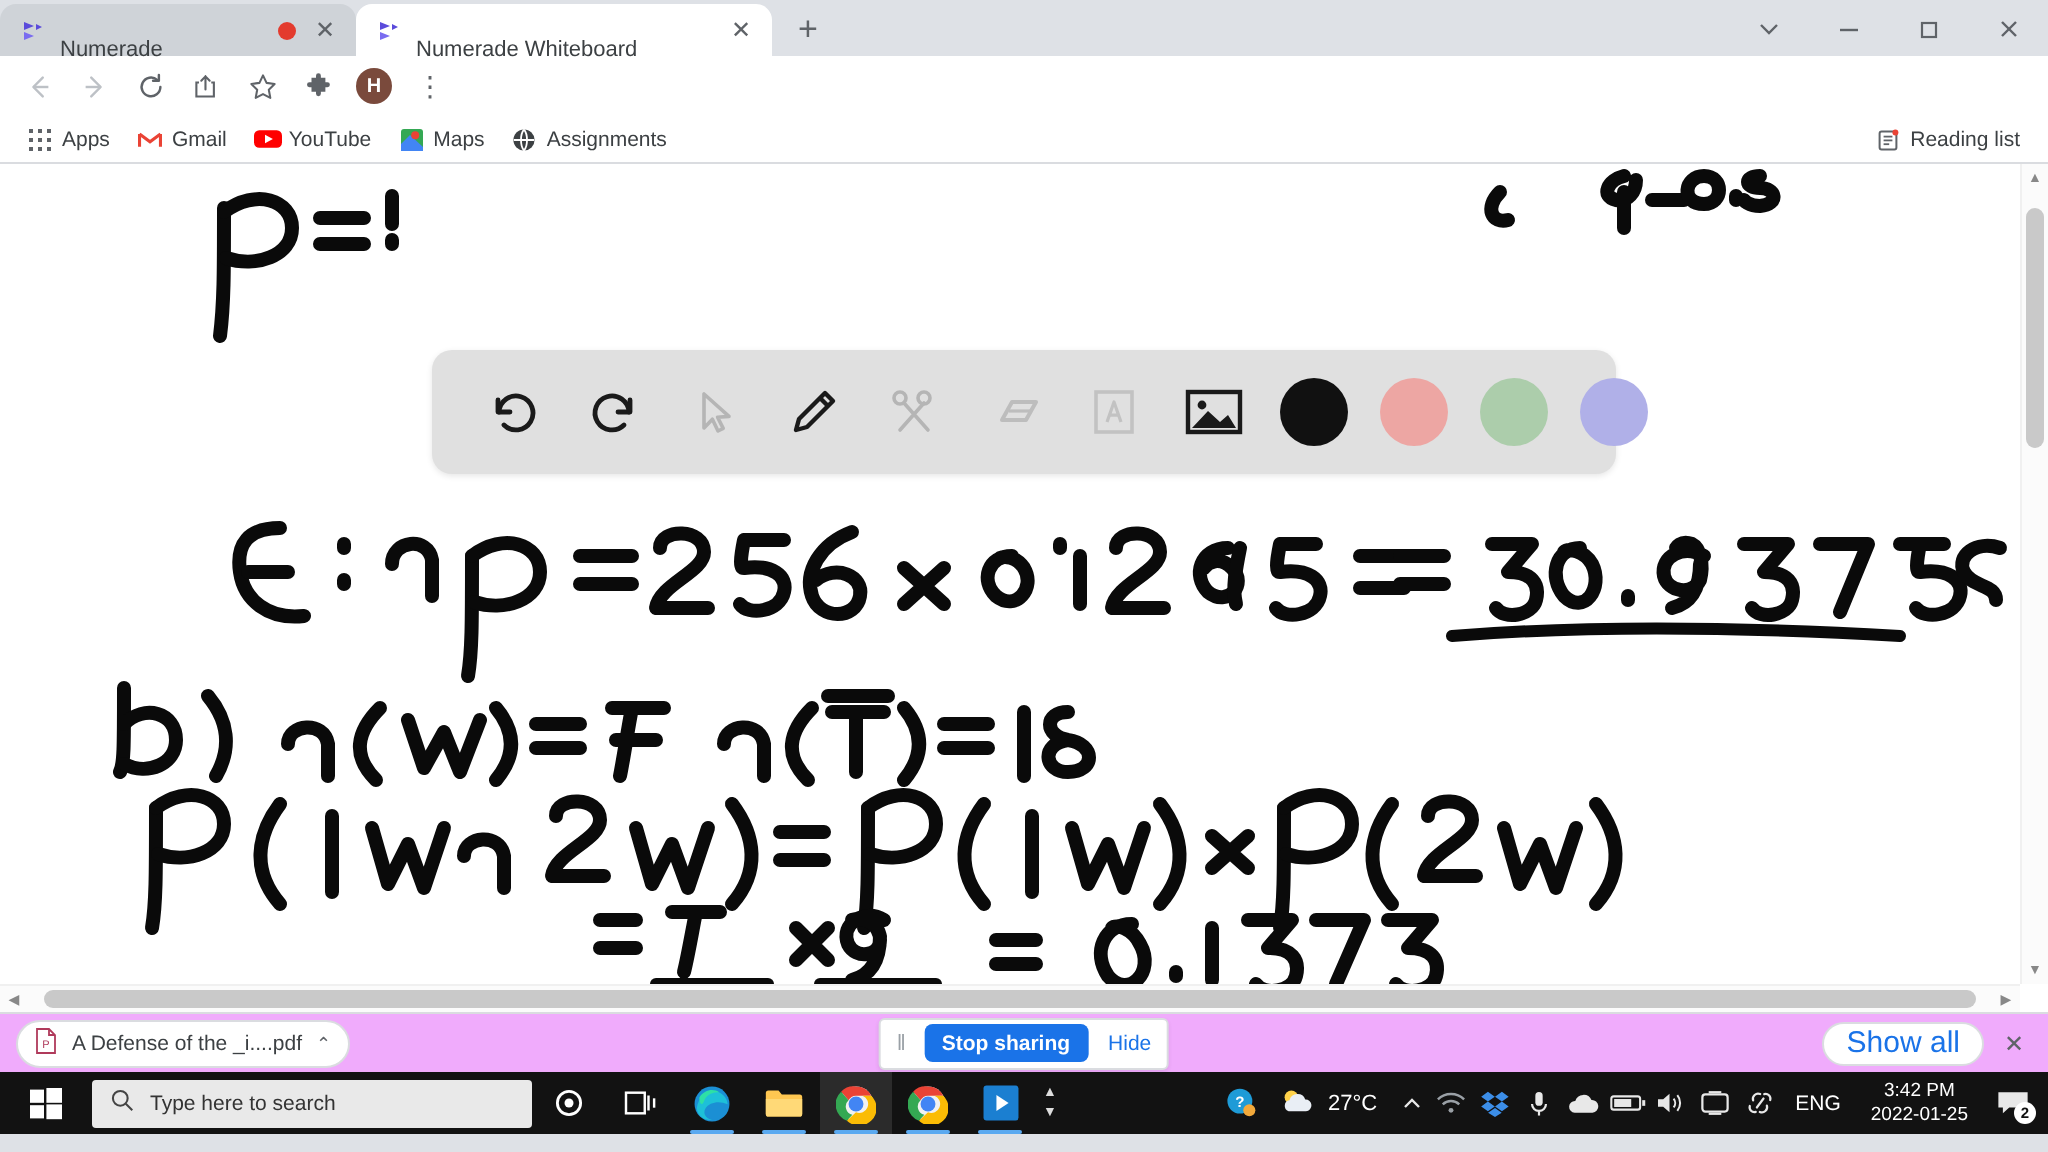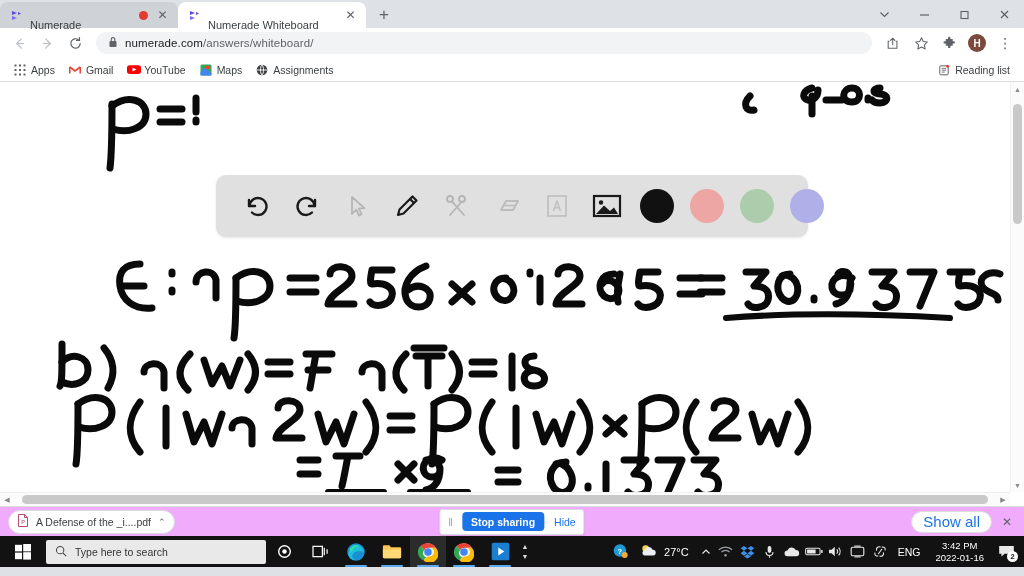--- a/index.html
+++ b/index.html
@@ -14,21 +14,21 @@
   .tabstrip{
     height:28px; background:#dee1e6; display:flex; align-items:flex-end;
     position:relative;
   }
   .tab{
     height:26px; display:flex; align-items:center; gap:7px;
     padding:0 8px 0 10px; font-size:11px; color:#3c4043;
     border-radius:8px 8px 0 0; position:relative; white-space:nowrap;
   }
   .tab.inactive{ background:#cfd3d8; width:178px; }
-  .tab.active{ background:#ffffff; width:188px; }
+  .tab.active{ background:#ffffff; width:208px; }
   .tab-favicon{
     width:13px; height:13px; flex:0 0 13px; position:relative;
   }
   .tab-favicon svg{ display:block; }
   .tab-title{ flex:1; overflow:hidden; text-overflow:ellipsis; font-size:11px;margin-top:20px; }
   .rec-dot{
     width:9px;height:9px;border-radius:50%;background:#e33b2e;flex:0 0 9px;
   }
   .tab-close{
     width:15px;height:15px;flex:0 0 15px;display:flex;align-items:center;
@@ -291,29 +291,20 @@
         <line x1="3" y1="8" x2="11" y2="8" stroke="currentColor" stroke-width="1.3"></line>
       </svg>
   </div>
   <div class="navbtn">
     <svg width="15" height="15" viewBox="0 0 16 16">
       <path d="M13 8 A5 5 0 1 1 11.3 4.2" stroke="currentColor" stroke-width="1.3" fill="none" stroke-linecap="round"></path>
       <path d="M12.2 1.6 L12.2 4.7 L9.1 4.7" stroke="currentColor" stroke-width="1.3" fill="none" stroke-linecap="round" stroke-linejoin="round"></path>
     </svg>
   </div>
 
-  <div class="omnibox">
-    <span>
-      <svg width="10" height="12" viewBox="0 0 10 12">
-        <rect x="1.5" y="5" width="7" height="6" rx="1" fill="#5f6368"></rect>
-        <path d="M3.2 5 V3.4 A1.8 1.8 0 0 1 6.8 3.4 V5" stroke="#5f6368" stroke-width="1.1" fill="none"></path>
-      </svg>
-    </span>
-    <span class="omni-url"><span>numerade.com</span><span class="dim">/answers/whiteboard/</span></span>
-  </div>
 
   <div class="tb-icon">
     <svg width="14" height="14" viewBox="0 0 16 16">
       <path d="M4 6 H2.5 V14 H12.5 V6 H11" stroke="#5f6368" stroke-width="1.2" fill="none"></path>
       <path d="M7.7 10 V2.5 M7.7 2.5 L5.3 5 M7.7 2.5 L10.1 5" stroke="#5f6368" stroke-width="1.2" fill="none" stroke-linecap="round"></path>
     </svg>
   </div>
   <div class="tb-icon">
     <svg width="15" height="15" viewBox="0 0 16 16">
         <path d="M8 1.8 L9.9 5.8 L14.2 6.4 L11.1 9.5 L11.9 13.8 L8 11.8 L4.1 13.8 L4.9 9.5 L1.8 6.4 L6.1 5.8 Z" stroke="#5f6368" stroke-width="1.1" fill="none" stroke-linejoin="round"></path>
@@ -815,21 +806,21 @@
       <svg width="16" height="13" viewBox="0 0 17 14">
         <path d="M6.8 9.4 L10.4 4.6 M4.8 5.6 A2.8 2.8 0 0 1 8.6 2.2 M12.2 8.4 A2.8 2.8 0 0 1 8.4 11.8" stroke="#e8e8e8" stroke-width="1.2" fill="none" stroke-linecap="round"></path>
         <path d="M3 8.6 A2.6 2.6 0 0 0 6.2 11.8 M14 5.4 A2.6 2.6 0 0 0 10.8 2.2" stroke="#e8e8e8" stroke-width="1.2" fill="none" stroke-linecap="round"></path>
       </svg>
     </div>
 
     <div class="lang">ENG</div>
 
     <div class="clock">
       <span>3:42 PM</span>
-      <span>2022-01-16</span>
+      <span>2022-01-25</span>
     </div>
 
     <div class="notif">
       <svg width="17" height="15" viewBox="0 0 18 16">
         <path d="M1.2 2.2 H16.8 V10.4 H7 L3.6 13.4 V10.4 H1.2 Z" fill="#e8e8e8"></path>
       </svg>
       <span class="notif-badge">2</span>
     </div>
   </div>
 </div>

